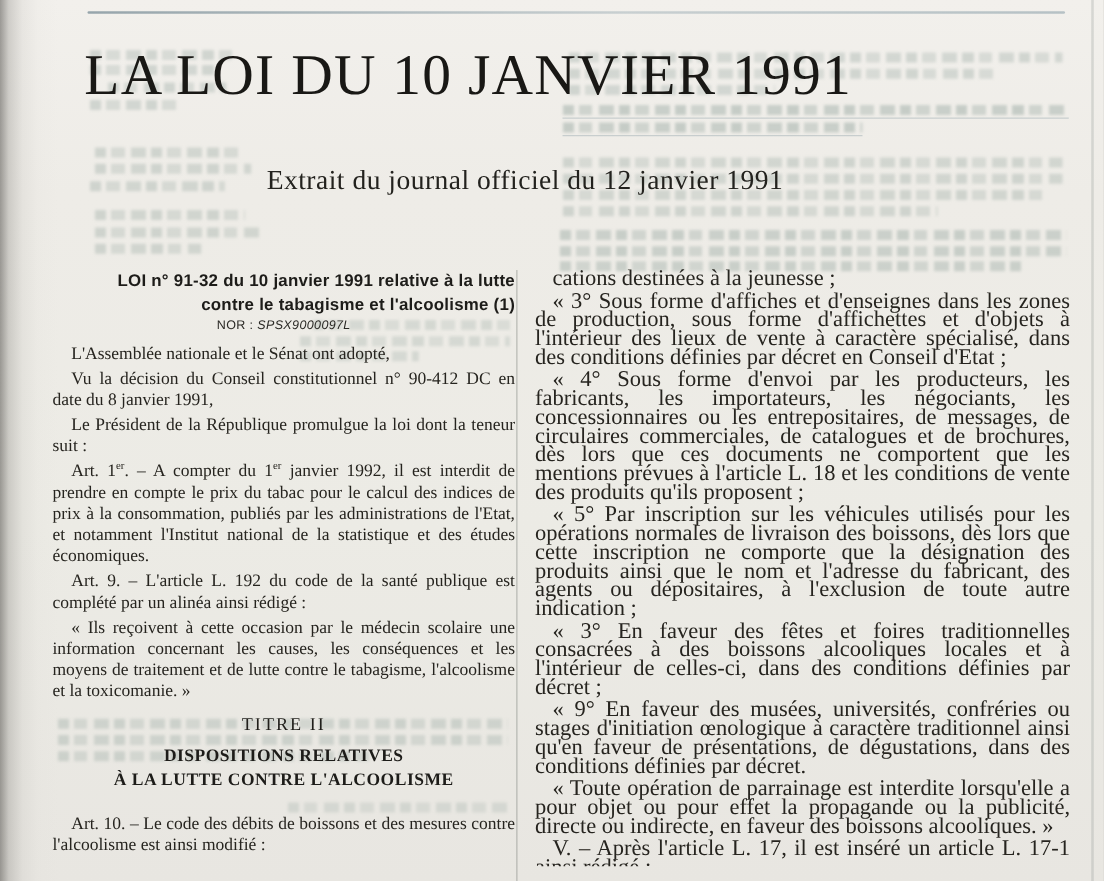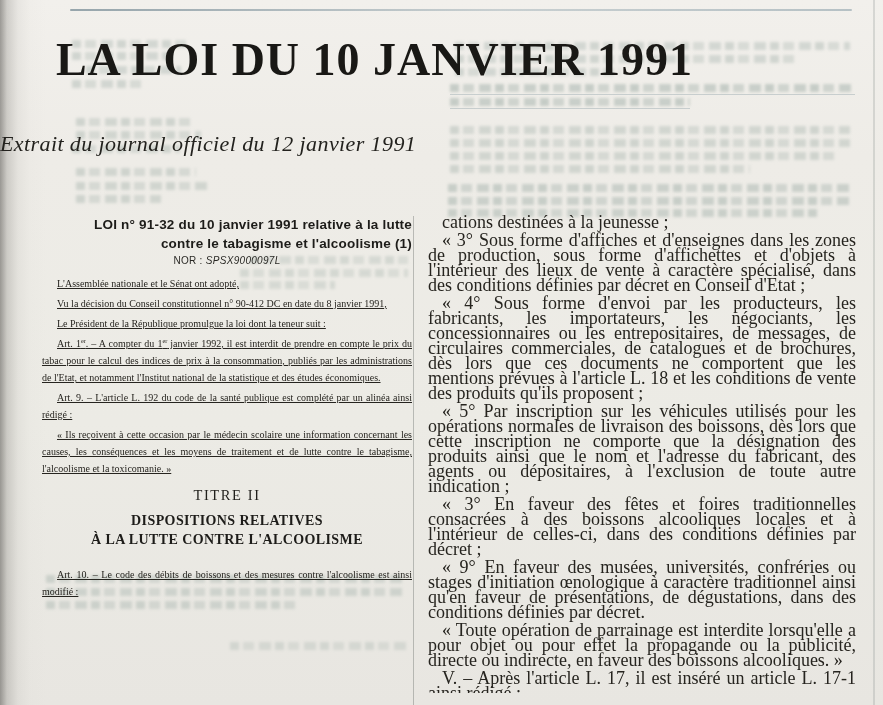--- a/index.html
+++ b/index.html
@@ -18,48 +18,48 @@
     background:linear-gradient(90deg, rgba(120,140,150,.75), rgba(150,168,176,.45) 55%, rgba(150,168,176,.65));
     border-radius:1px;
   }
   .page-edge-line{
     position:absolute;top:0;right:8px;width:2px;height:705px;
     background:rgba(148,156,152,.30);
   }
   .title{
     position:absolute;top:33px;left:0;width:749px;
     text-align:center;
-    font-size:46px;font-weight:700;letter-spacing:1px;
+    font-size:46px;font-weight:400;letter-spacing:1px;
     color:#191815;margin:0;
   }
   .subtitle{
     position:absolute;top:131px;left:0;width:840px;
-    text-align:left;
-    font-style:italic;font-size:22px;letter-spacing:.4px;
+    text-align:center;
+    font-size:22px;letter-spacing:.4px;
     color:#23221e;
   }
   .col{position:absolute;top:215px;overflow:hidden;}
   .col-left{left:42px;width:370px;height:478px;}
   .col-right{left:428px;width:428px;height:478px;}
   .divider{
     position:absolute;left:413px;top:216px;width:1px;height:489px;
     background:rgba(120,125,120,.45);
   }
   .law-heading{
     font-family:"Liberation Sans", sans-serif;
     font-weight:bold;font-size:13.5px;line-height:19px;
     text-align:right;color:#1d1c19;margin:0 0 2px 0;letter-spacing:.2px;
   }
   .nor{
     font-family:"Liberation Sans", sans-serif;
     font-size:10px;text-align:center;color:#2a2925;
     margin:0 0 9px 0;letter-spacing:.3px;
   }
   .nor i{font-style:italic;}
-  .col-left p.body{font-size:10px;line-height:17px;margin:0 0 3px 0;text-align:justify;text-indent:15px;text-decoration:underline;}
+  .col-left p.body{font-size:14px;line-height:17px;margin:0 0 3px 0;text-align:justify;text-indent:15px;}
   .col-right p.body{font-size:18px;line-height:15px;margin:0 0 3px 0;text-align:justify;text-indent:14px;}
   p.no-indent{text-indent:0;}
   .titre-heading{
     font-size:14.5px;letter-spacing:1.6px;text-align:center;
     margin:10px 0 0 0;font-weight:400;color:#201f1b;
   }
   .section-heading{
     font-size:14px;font-weight:bold;line-height:19px;text-align:center;
     margin:7px 0 17px 0;letter-spacing:.4px;color:#1d1c19;
   }

